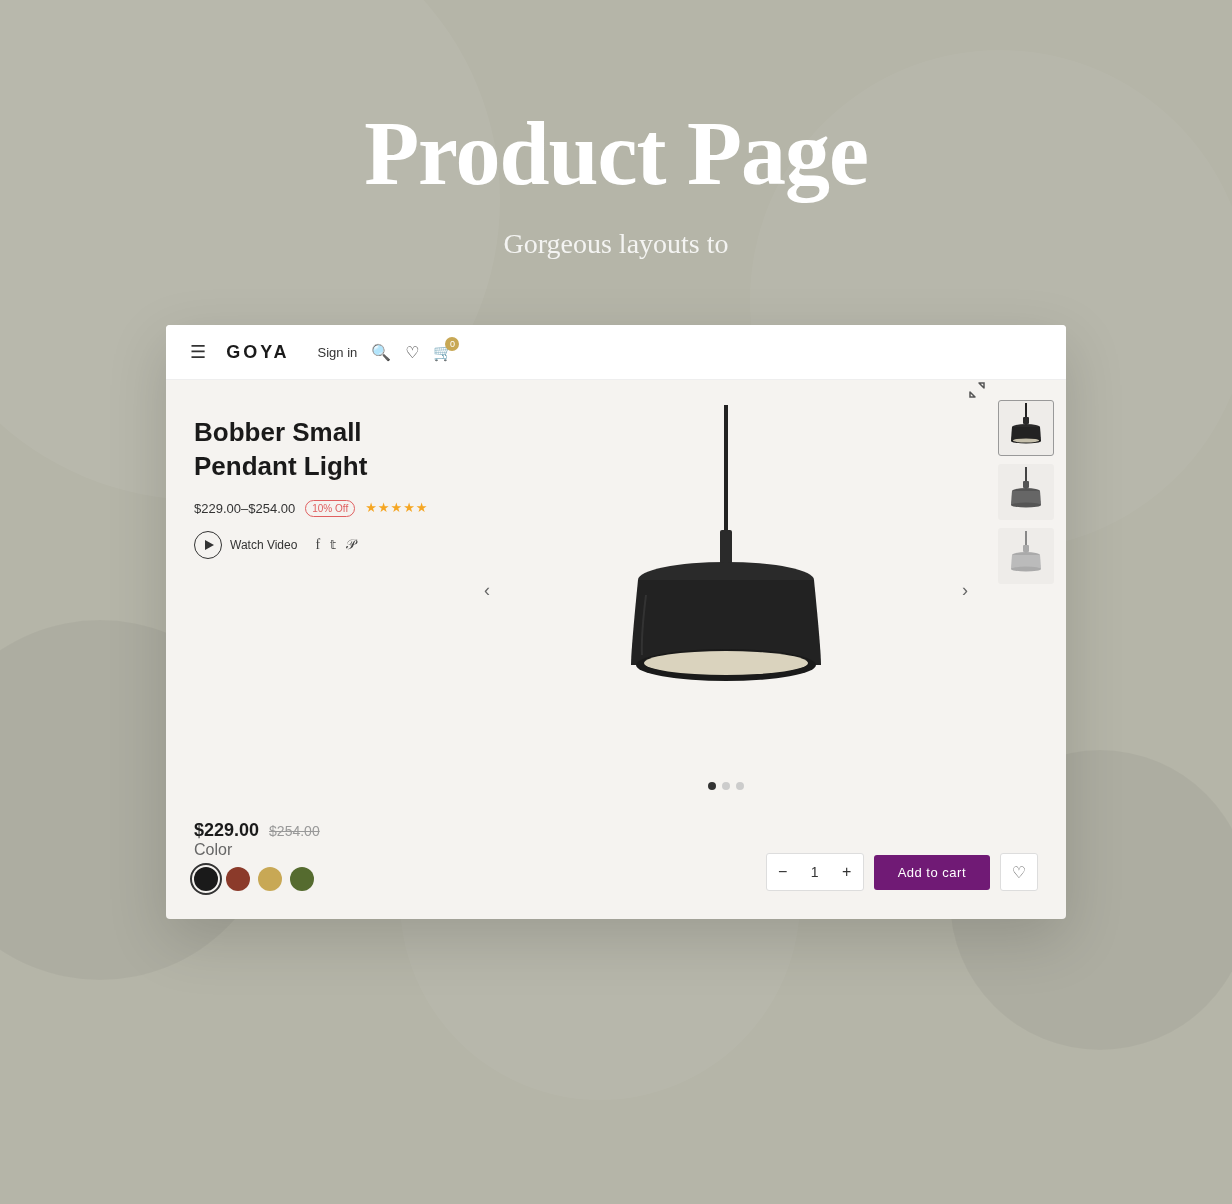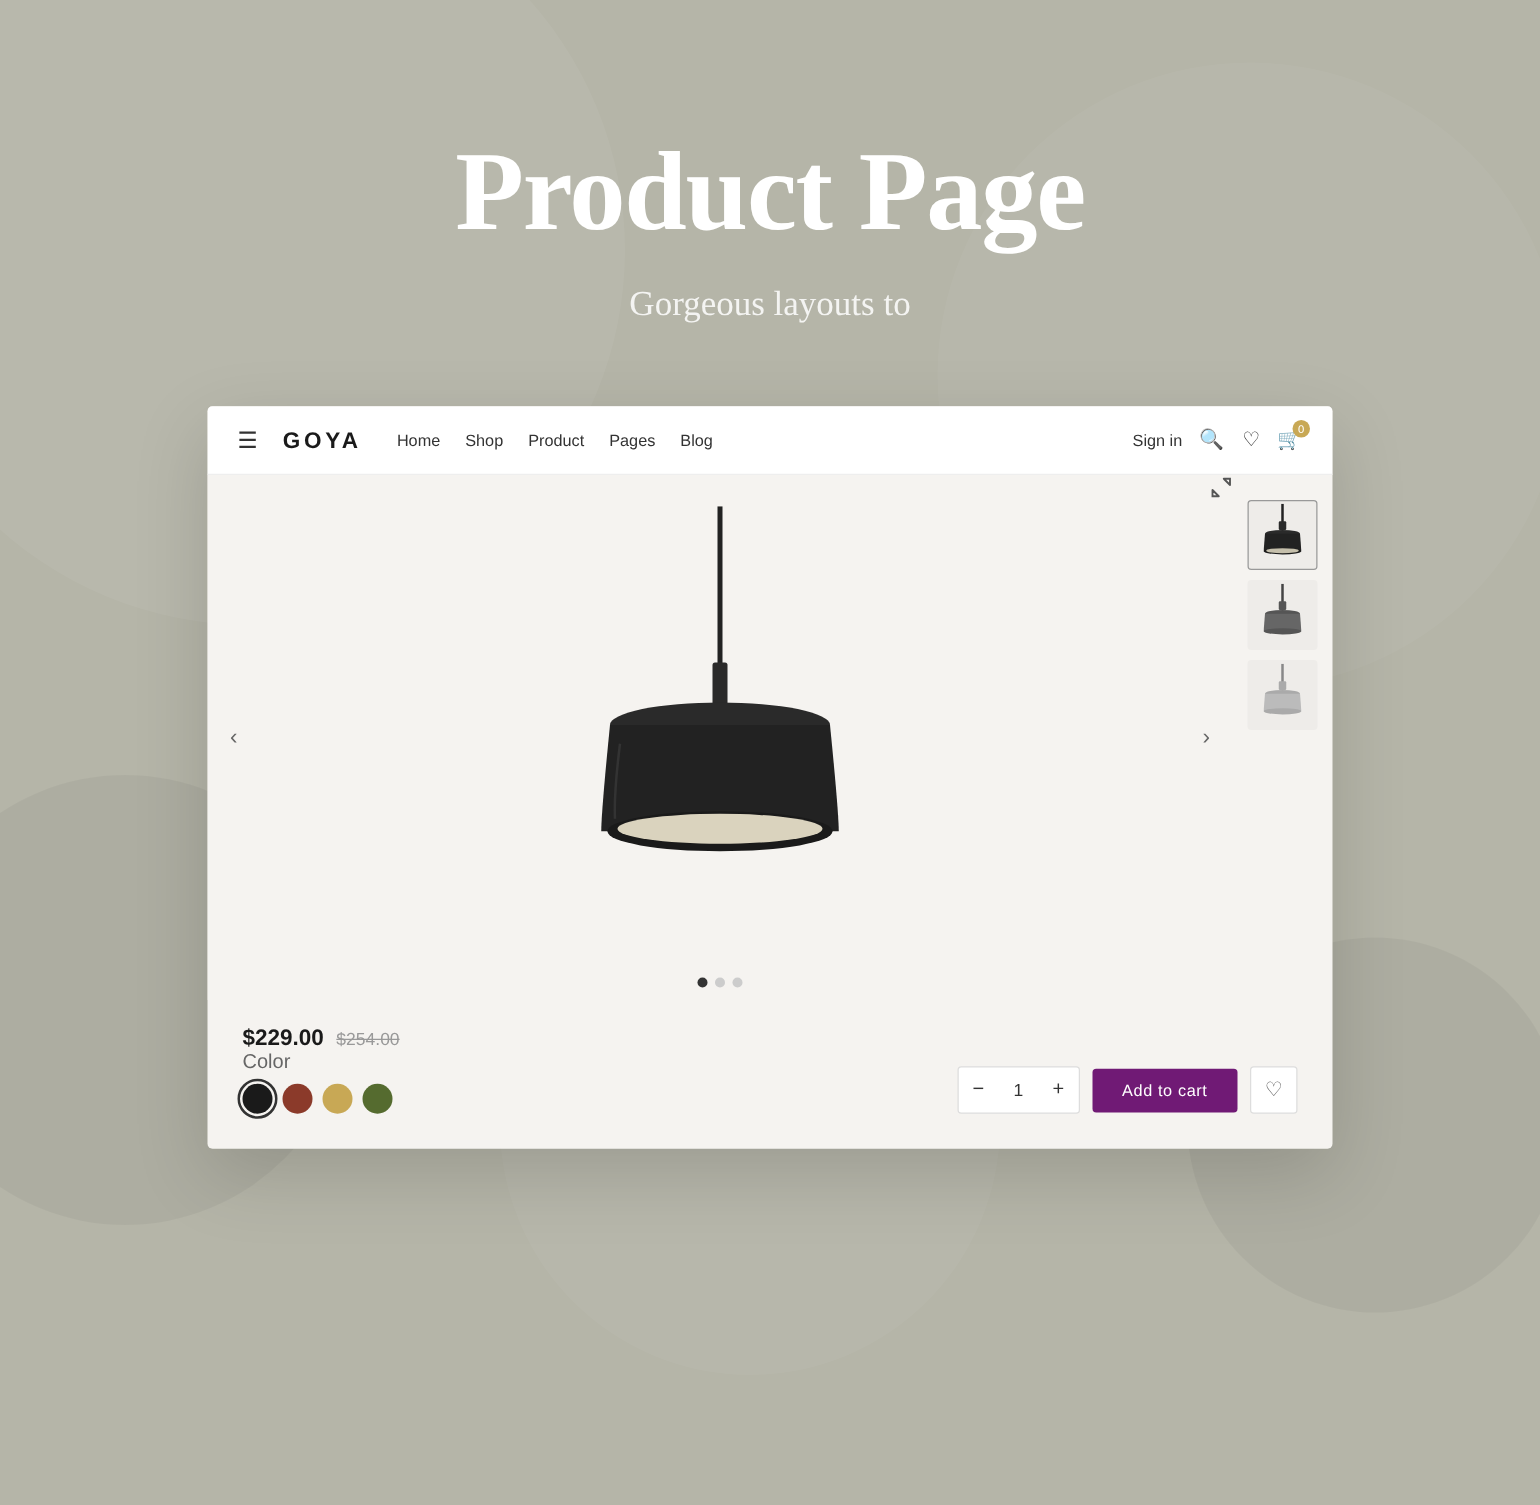--- a/index.html
+++ b/index.html
@@ -417,46 +417,58 @@
     <span>Gorgeous layouts to</span><br>
   </p>
 </div>
 
 <div class="card-wrapper">
   <div class="product-card">
 
     <nav class="navbar">
       <span class="nav-hamburger">☰</span>
       <span class="nav-logo">GOYA</span>
-      <div class="nav-links">
-        <a class="nav-link">Home</a>
-        <a class="nav-link">Shop</a>
-        <a class="nav-link">Product</a>
-        <a class="nav-link">Pages</a>
-        <a class="nav-link">Blog</a>
-      </div>
       <div class="nav-actions">
         <span class="nav-signin">Sign in</span>
         <span class="nav-icon">🔍</span>
         <span class="nav-icon">♡</span>
         <span class="nav-icon" style="position:relative;">
           🛒
           <span class="cart-badge">0</span>
         </span>
       </div>
     </nav>
 
     <div style="position:absolute; top: 56px; right: 80px; z-index:10;">
       <svg width="18" height="18" viewBox="0 0 18 18" fill="none" xmlns="http://www.w3.org/2000/svg">
         <path d="M2 11v5h5M16 7V2h-5M11 2l5 5M7 16l-5-5" stroke="#555" stroke-width="1.5" stroke-linecap="round"></path>
       </svg>
     </div>
 
     <div class="product-main">
 
+      <div class="product-info">
+        <h2 class="product-name">Bobber Small Pendant Light</h2>
+        <div class="product-price-row">
+          <span class="price-range">$229.00–$254.00</span>
+          <span class="discount-badge">10% Off</span>
+          <span class="stars">★★★★★</span>
+        </div>
+        <div class="watch-video-btn">
+          <div class="play-circle">
+            <div class="play-triangle"></div>
+          </div>
+          <span class="watch-label">Watch Video</span>
+          <div class="social-icons" style="margin-left:10px;">
+            <span class="social-icon">f</span>
+            <span class="social-icon" style="font-size:13px;">𝕥</span>
+            <span class="social-icon">𝒫</span>
+          </div>
+        </div>
+      </div>
 
       <div class="product-image-area">
         <button class="carousel-arrow carousel-arrow-left">‹</button>
 
         <div class="lamp-container">
           <svg width="280" height="350" viewBox="0 0 280 350" xmlns="http://www.w3.org/2000/svg">
 
             <line x1="140" y1="0" x2="140" y2="130" stroke="#222" stroke-width="4"></line>
 
             <rect x="134" y="125" width="12" height="40" fill="#2a2a2a" rx="2"></rect>

